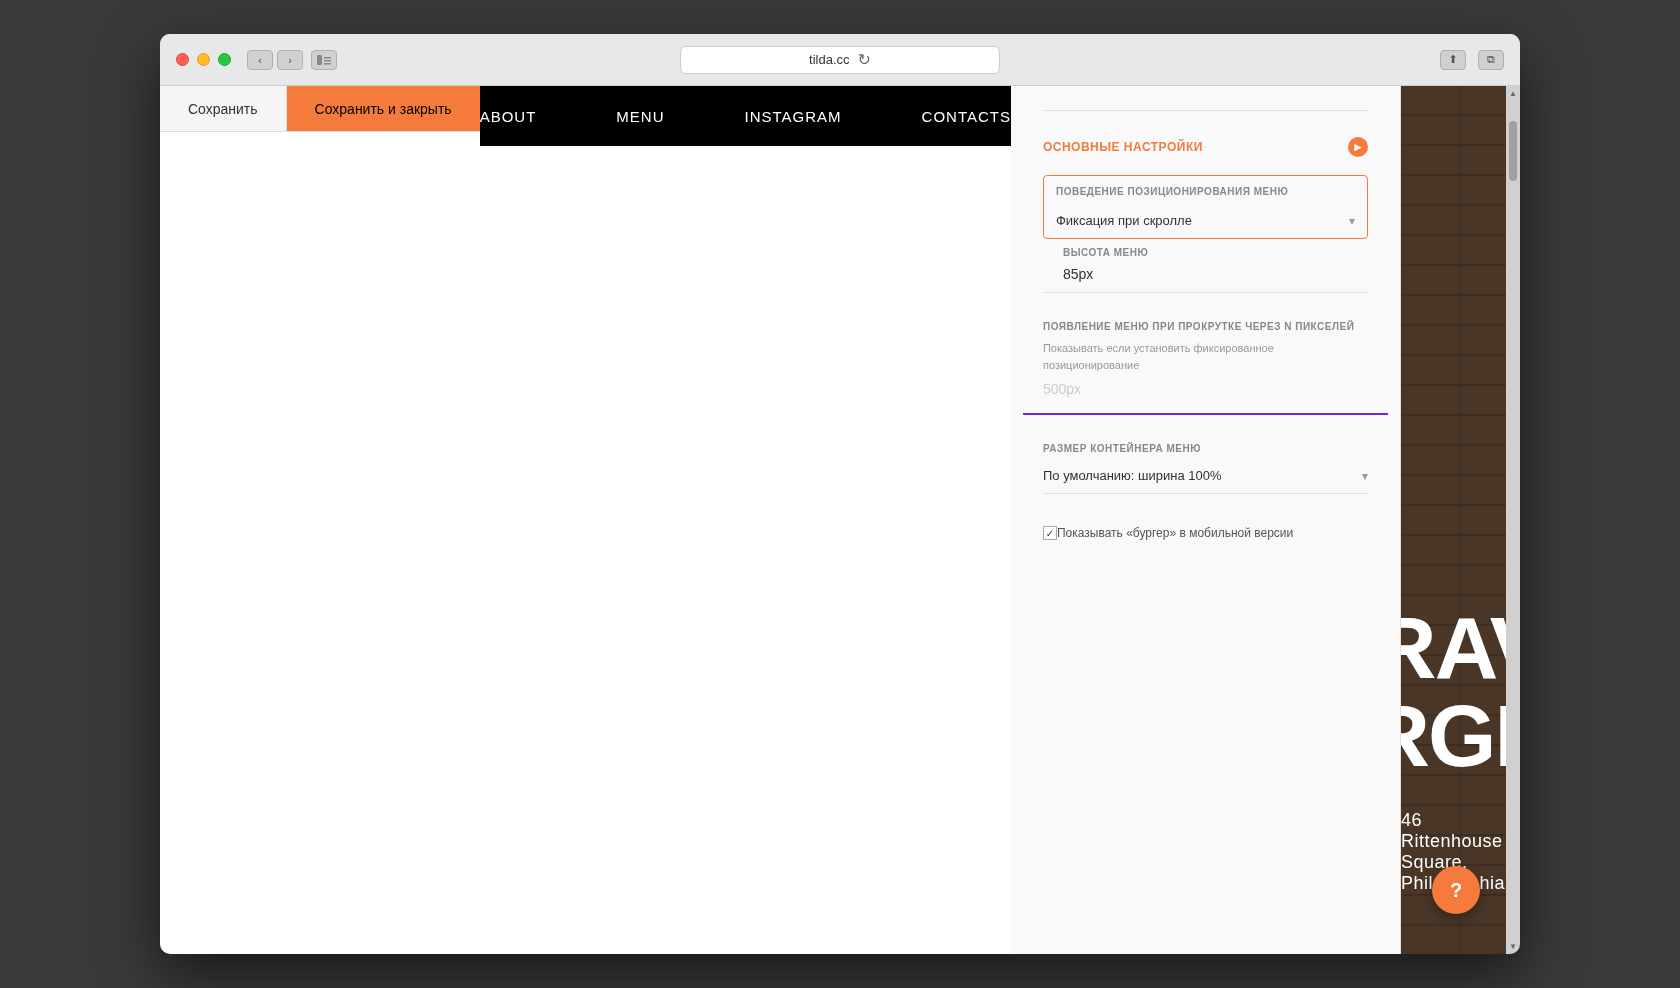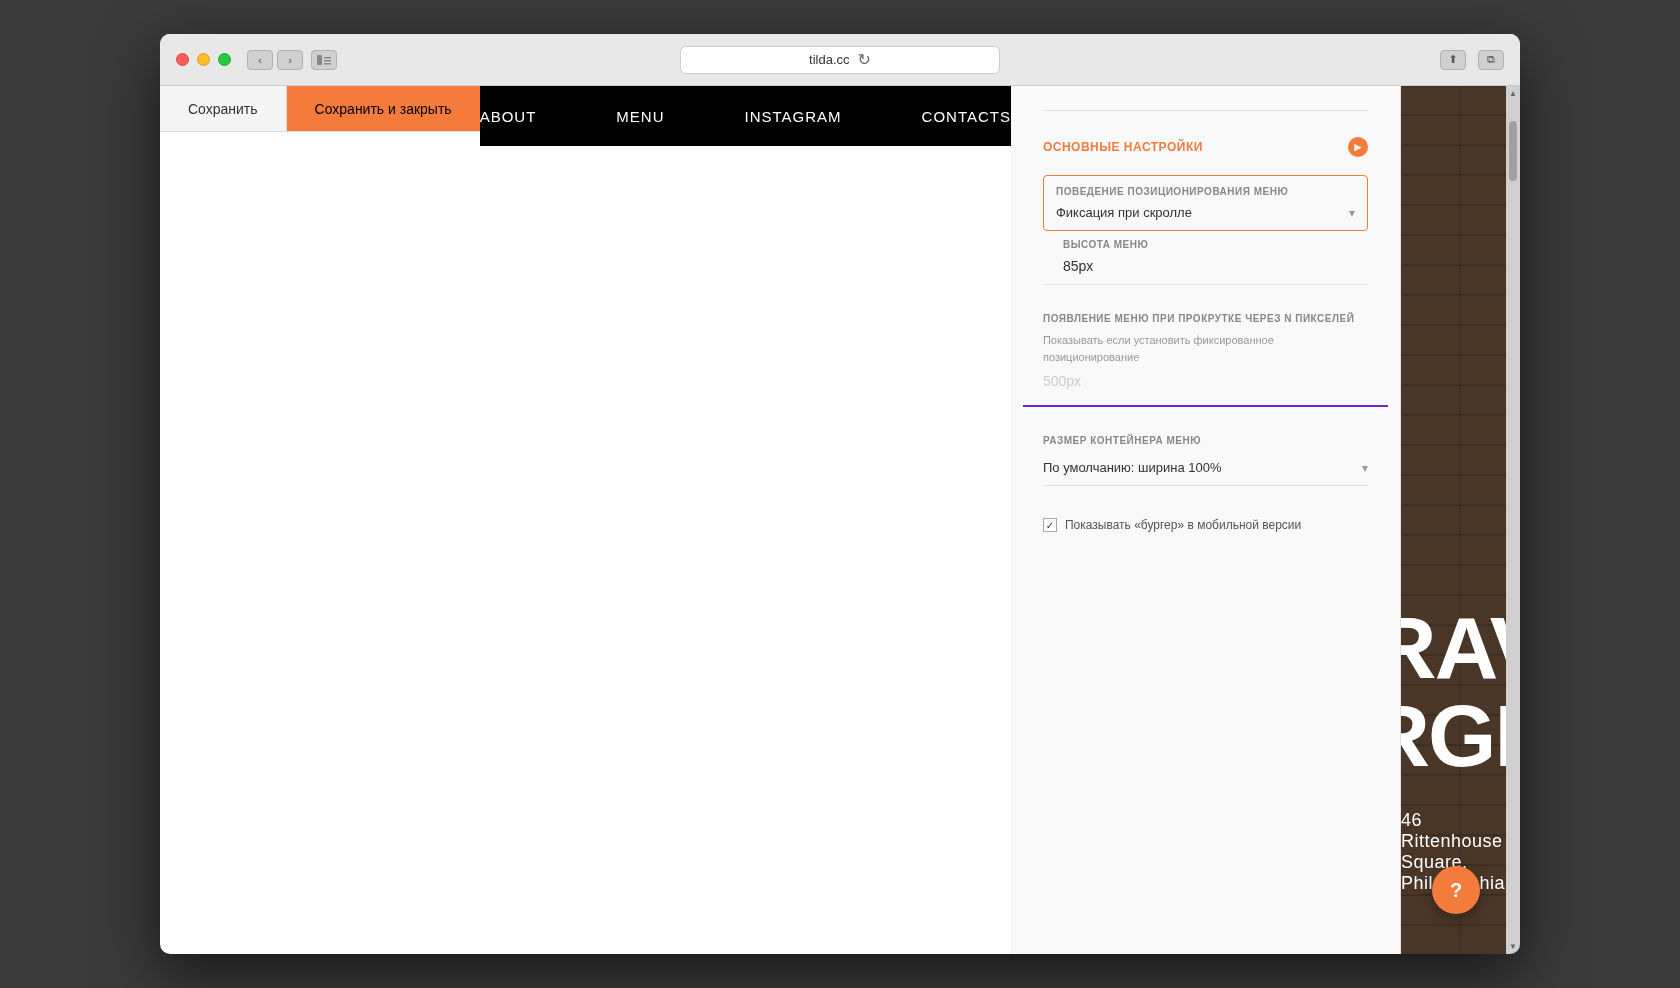--- a/index.html
+++ b/index.html
@@ -254,21 +254,21 @@
       border-radius: 4px;
       padding: 10px 12px;
     }
 
     .settings-field-label {
       font-size: 10px;
       font-weight: 600;
       color: #888;
       text-transform: uppercase;
       letter-spacing: 0.5px;
-      margin-bottom: 8px;
+      margin-bottom: 16px;
     }
 
     .settings-field-select {
       display: flex;
       align-items: center;
       justify-content: space-between;
       font-size: 13px;
       color: #333;
       cursor: pointer;
     }
@@ -320,21 +320,20 @@
       justify-content: space-between;
       font-size: 13px;
       color: #333;
       cursor: pointer;
       padding-top: 6px;
     }
 
     .settings-checkbox-row {
       display: flex;
       align-items: flex-end;
-      gap: 8px;
       padding: 12px 20px;
     }
 
     .settings-checkbox {
       width: 14px;
       height: 14px;
       border: 1px solid #aaa;
       background: #fff;
       display: flex;
       align-items: center;

